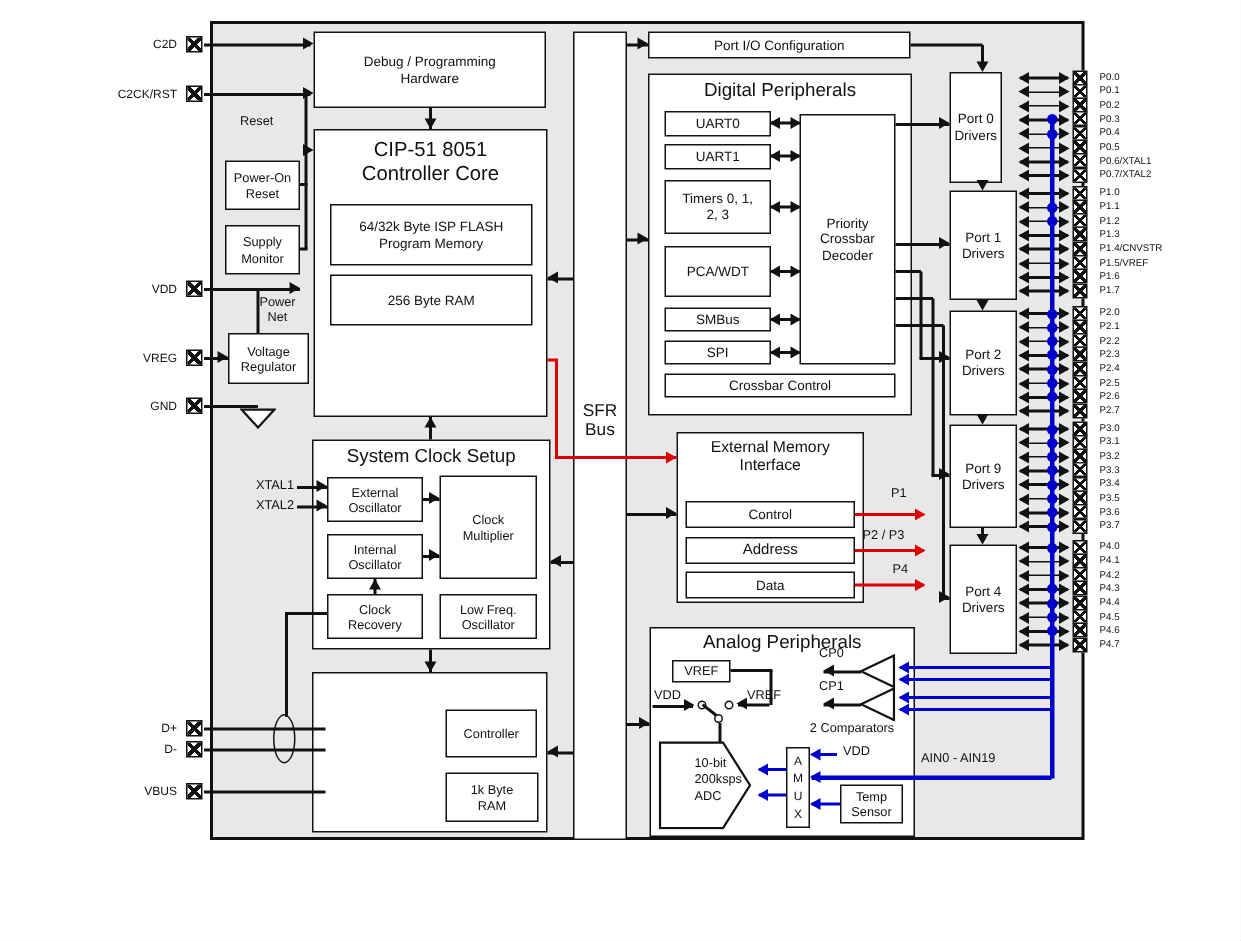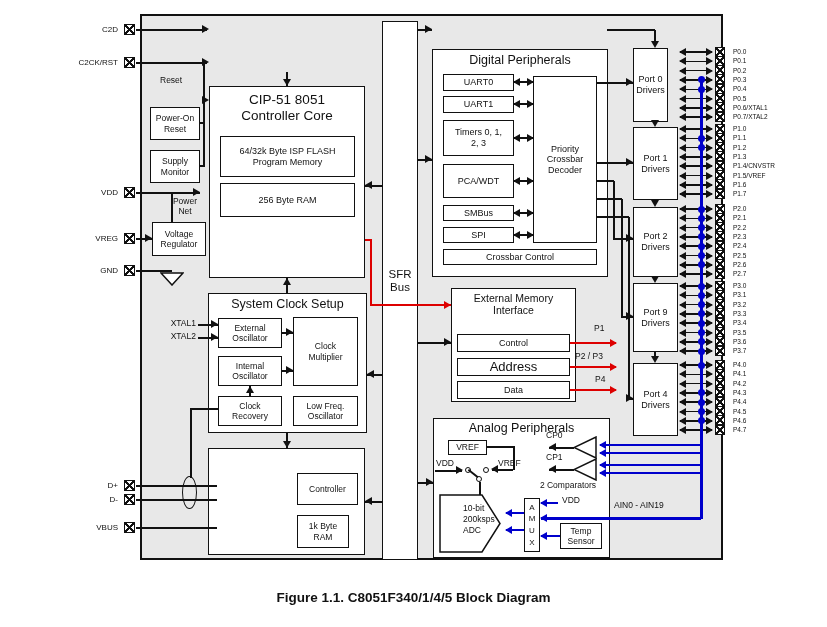--- a/index.html
+++ b/index.html
@@ -29,20 +29,22 @@
 <body>
 
 <div id="diagram">
 
   <div style="position:absolute;left:140px;top:14px;width:583px;height:546px;background:#e8e8e8;border:2px solid #111;box-sizing:border-box;z-index:1;"></div>
 
   <div class="box" style="left:382px;top:21px;width:36px;height:539px;z-index:2;"></div>
   <div class="lbl" style="left:382px;top:268px;width:36px;text-align:center;font-size:11.5px;">SFR
 Bus</div>
 
+  <div class="box" style="left:209px;top:21px;width:155px;height:51px;font-size:9px;">Debug / Programming
+Hardware</div>
   <div class="box" style="left:150px;top:107px;width:50px;height:33px;font-size:8.5px;">Power-On
 Reset</div>
   <div class="box" style="left:150px;top:150px;width:50px;height:33px;font-size:8.5px;">Supply
 Monitor</div>
   <div class="box" style="left:152px;top:222px;width:54px;height:34px;font-size:8.5px;">Voltage
 Regulator</div>
 
   <div class="box sect" style="left:209px;top:86px;width:156px;height:192px;"></div>
   <div class="lbl" style="left:209px;top:92px;width:156px;text-align:center;font-size:13.5px;">CIP-51 8051
 Controller Core</div>
@@ -58,43 +60,44 @@
 Oscillator</div>
   <div class="box" style="left:293px;top:317px;width:65px;height:69px;">Clock
 Multiplier</div>
   <div class="box" style="left:218px;top:396px;width:64px;height:30px;">Clock
 Recovery</div>
   <div class="box" style="left:293px;top:396px;width:65px;height:30px;">Low Freq.
 Oscillator</div>
 
   <div class="box sect" style="left:208px;top:448px;width:157px;height:107px;"></div>
   <div class="box" style="left:297px;top:473px;width:61px;height:32px;">Controller</div>
-  <div class="box" style="left:297px;top:515px;width:52px;height:33px;">1k Byte
+  <div class="box" style="left:297px;top:515px;width:62px;height:33px;">1k Byte
 RAM</div>
 
+  <div class="box" style="left:432px;top:21px;width:175px;height:18px;font-size:9px;">Port I/O Configuration</div>
 
   <div class="box sect" style="left:432px;top:49px;width:176px;height:228px;"></div>
   <div class="lbl" style="left:432px;top:53px;width:176px;text-align:center;font-size:12.5px;">Digital Peripherals</div>
   <div class="box" style="left:443px;top:74px;width:71px;height:17px;font-size:9px;">UART0</div>
   <div class="box" style="left:443px;top:96px;width:71px;height:17px;font-size:9px;">UART1</div>
   <div class="box" style="left:443px;top:120px;width:71px;height:36px;font-size:9px;">Timers 0, 1,
 2, 3</div>
   <div class="box" style="left:443px;top:164px;width:71px;height:34px;font-size:9px;">PCA/WDT</div>
   <div class="box" style="left:443px;top:205px;width:71px;height:16px;font-size:9px;">SMBus</div>
   <div class="box" style="left:443px;top:227px;width:71px;height:16px;font-size:9px;">SPI</div>
   <div class="box" style="left:443px;top:249px;width:154px;height:16px;font-size:9px;">Crossbar Control</div>
   <div class="box" style="left:533px;top:76px;width:64px;height:167px;font-size:9px;">Priority
 Crossbar
 Decoder</div>
 
   <div class="box sect" style="left:451px;top:288px;width:125px;height:114px;"></div>
   <div class="lbl" style="left:451px;top:292px;width:125px;text-align:center;font-size:10.5px;">External Memory
 Interface</div>
   <div class="box" style="left:457px;top:334px;width:113px;height:18px;font-size:9px;">Control</div>
-  <div class="box" style="left:457px;top:358px;width:113px;height:18px;font-size:13px;">Address</div>
+  <div class="box" style="left:457px;top:358px;width:113px;height:18px;font-size:10px;">Address</div>
   <div class="box" style="left:457px;top:381px;width:113px;height:18px;font-size:9px;">Data</div>
 
   <div class="box sect" style="left:433px;top:418px;width:177px;height:140px;"></div>
   <div class="lbl" style="left:433px;top:421px;width:177px;text-align:center;font-size:12.5px;">Analog Peripherals</div>
   <div class="box" style="left:448px;top:440px;width:39px;height:15px;font-size:8.5px;">VREF</div>
   <div class="box" style="left:524px;top:498px;width:16px;height:54px;font-size:8px;line-height:1.45;">A
 M
 U
 X</div>
   <div class="box" style="left:560px;top:523px;width:42px;height:26px;font-size:8.5px;">Temp
@@ -290,21 +293,20 @@
     <div class="arr blue l" style="left:599px;top:469px;"></div>
   <div class="hl blue" style="left:541px;top:502px;width:17px;"></div>
     <div class="arr blue l" style="left:540px;top:499px;"></div>
   <div class="hl blue" style="left:541px;top:535px;width:19px;"></div>
     <div class="arr blue l" style="left:540px;top:532px;"></div>
   <div class="hl blue" style="left:506px;top:512px;width:18px;"></div>
     <div class="arr blue l" style="left:505px;top:509px;"></div>
   <div class="hl blue" style="left:506px;top:529px;width:18px;"></div>
     <div class="arr blue l" style="left:505px;top:526px;"></div>
 
-  <div class="lbl" style="left:0;top:590px;width:827px;text-align:center;font-size:13.5px;font-weight:bold;">Figure 1.1. C8051F340/1/4/5 Block Diagram</div>
 <div class="box" style="left:633px;top:48px;width:35px;height:74px;font-size:9px;">Port 0
 Drivers</div>
     <div class="hl" style="left:680px;top:51.3px;width:32px;"></div>
     <div class="arr l" style="left:679px;top:48.0px;"></div>
     <div class="arr r" style="left:706px;top:48.0px;"></div>
     <div class="pin" style="left:715px;top:46.5px;width:10px;height:10px;"></div>
     <div class="lbl" style="left:733px;top:48.0px;font-size:6.5px;">P0.0</div>
     <div class="hl" style="left:680px;top:60.5px;width:32px;"></div>
     <div class="arr l" style="left:679px;top:57.3px;"></div>
     <div class="arr r" style="left:706px;top:57.3px;"></div>

